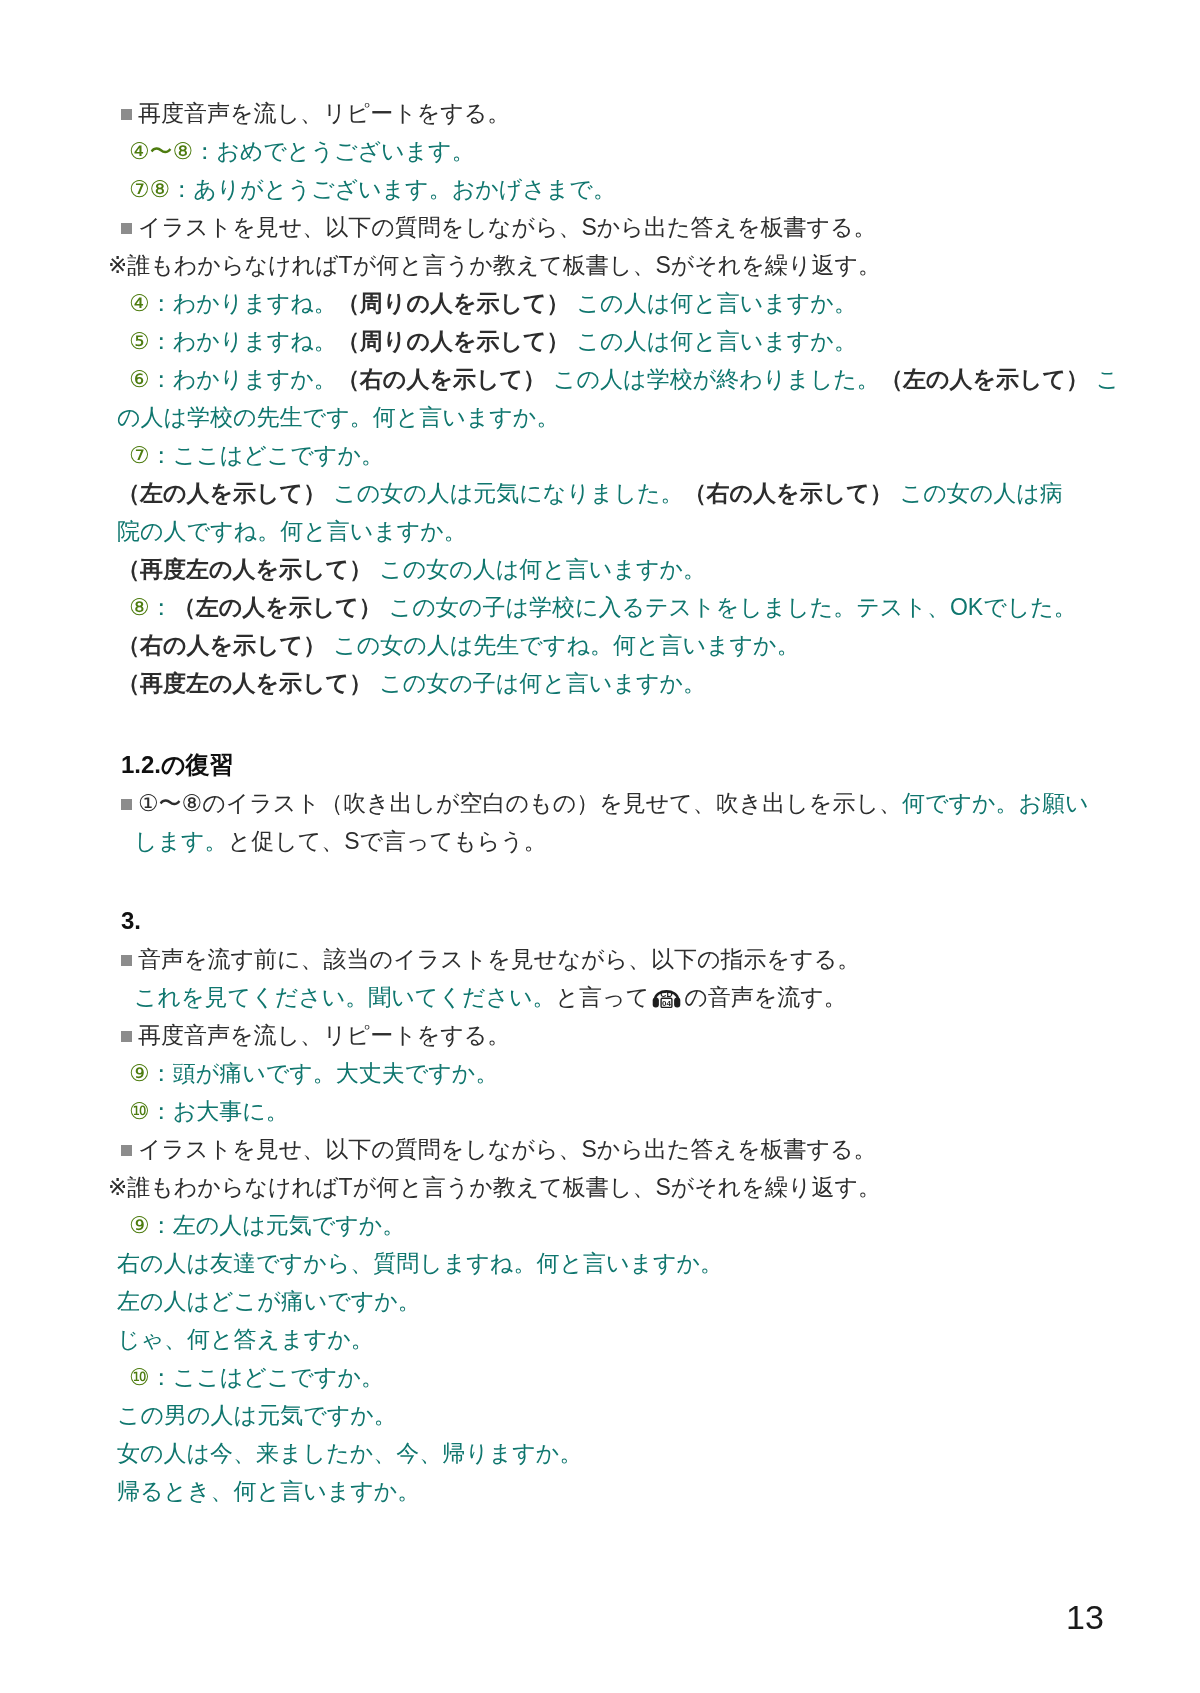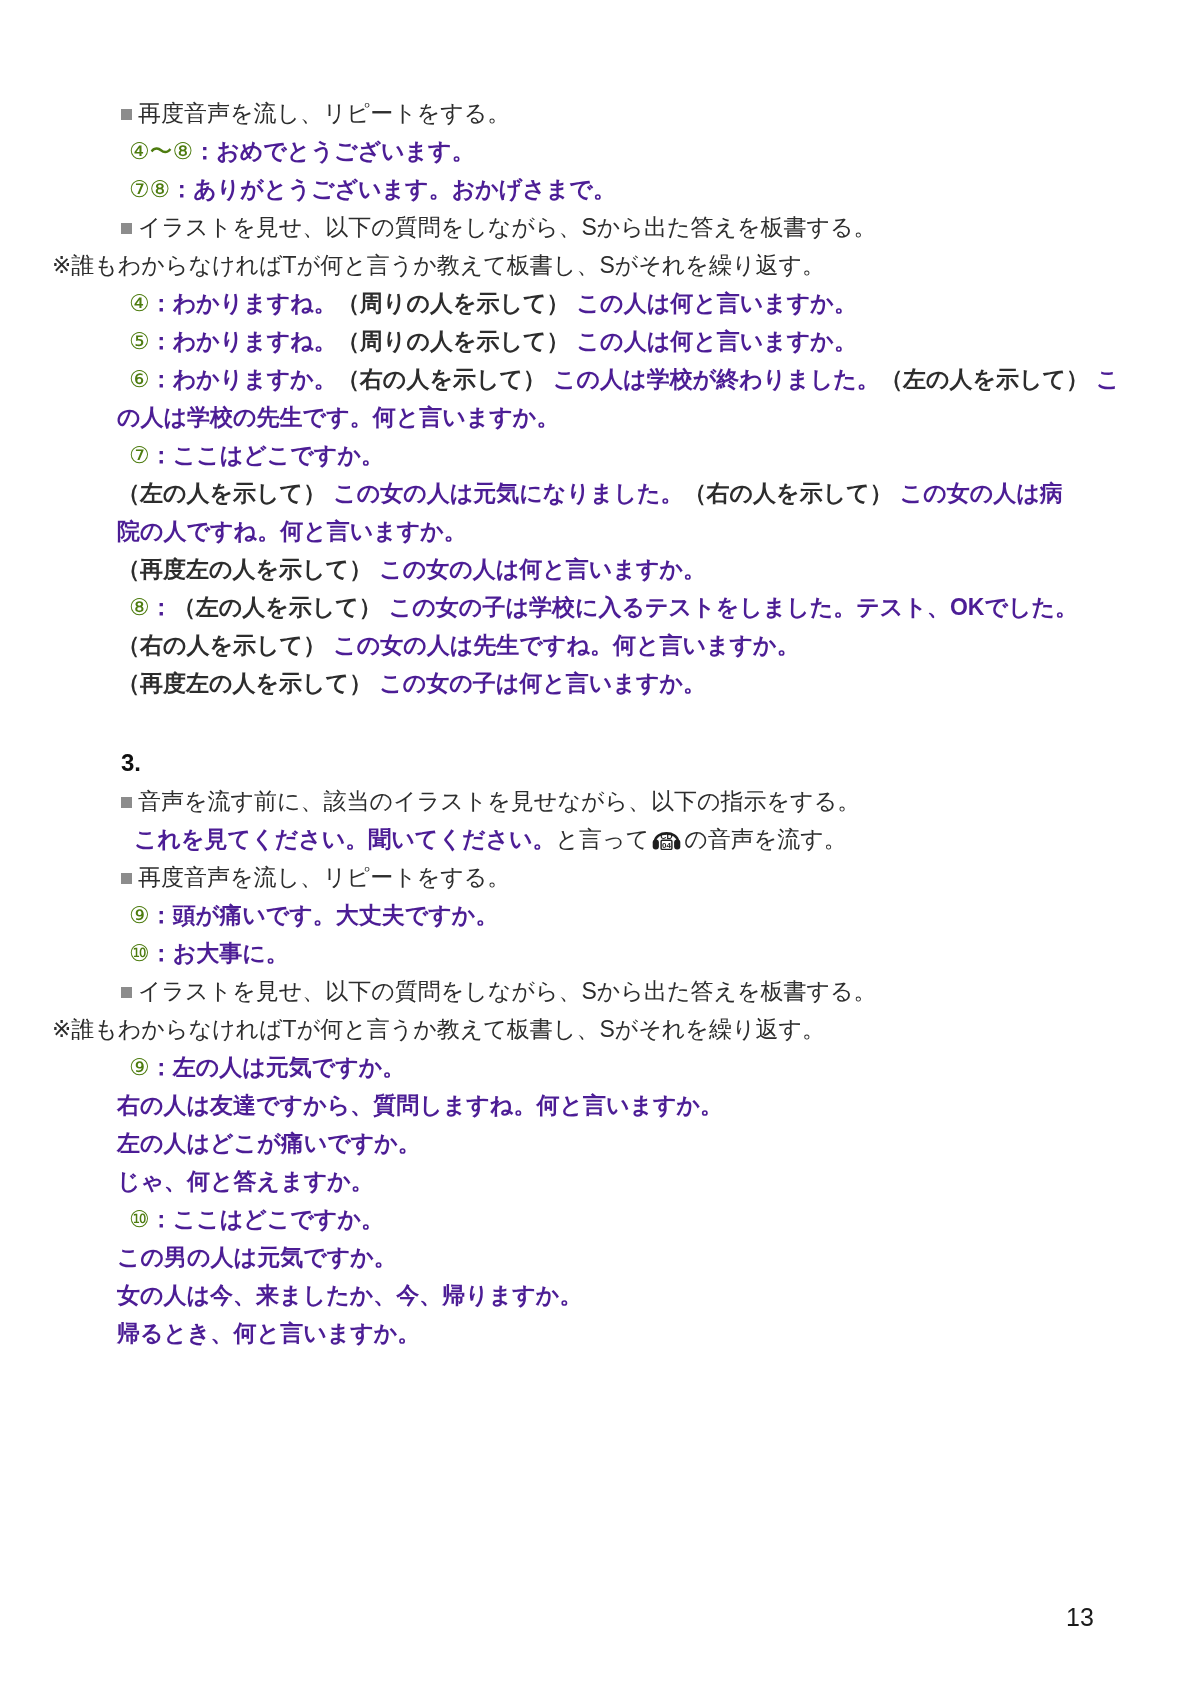--- a/index.html
+++ b/index.html
@@ -36,51 +36,51 @@
   }
   .line.heading {
     padding-left: 121px;
     font-weight: 700;
     font-size: 24px;
     color: #101010;
   }
   .line.bullet { padding-left: 121px; }
   .line.body   { padding-left: 134px; }
   .line.sub    { padding-left: 129px; }
-  .line.note   { padding-left: 52px; }
+  .line.note   { padding-left: 108px; }
   .line.cont   { padding-left: 117px; }
 
   .bullet-sq {
     display: inline-block;
     width: 11px;
     height: 11px;
     background: #8c8c8c;
     margin-right: 6px;
     vertical-align: 1px;
   }
   .item-num {
     font-weight: 400;
     color: #4d7c0f;
   }
   .seg.reg  { font-weight: 400; color: #2d2d2d; }
-  .seg.bold { font-weight: 700; color: #4c1d95; }
+  .seg.bold { font-weight: 400; color: #0f766e; }
   .seg.gap  { margin-right: 7px; font-weight: bold; }
 
   .cd-icon {
     display: inline-block;
     width: 31px;
     height: 30px;
     vertical-align: -7px;
     margin: 0 2px;
   }
   .page-num {
     position: absolute;
     left: 1066px;
     top: 1602px;
-    font-size: 25px;
+    font-size: 34px;
     line-height: 30px;
     color: #1a1a1a;
   }
 </style>
 </head>
 <body>
 
 <main class="page" data-name="page">
   <div class="content" id="doc-content" data-name="document-content">
       <section class="doc-section" data-name="section-audio-repeat">
@@ -93,20 +93,25 @@
         <div class="line sub" data-name="item-line"><span class="item-num" data-name="item-number-badge">⑤</span><span class="seg bold" data-name="script-text">：わかりますね。</span><span class="seg reg gap" data-name="instruction-text">（周りの人を示して）</span><span class="seg bold" data-name="script-text">この人は何と言いますか。</span></div>
         <div class="line sub" data-name="item-line"><span class="item-num" data-name="item-number-badge">⑥</span><span class="seg bold" data-name="script-text">：わかりますか。</span><span class="seg reg gap" data-name="instruction-text">（右の人を示して）</span><span class="seg bold" data-name="script-text">この人は学校が終わりました。</span><span class="seg reg gap" data-name="instruction-text">（左の人を示して）</span><span class="seg bold" data-name="script-text">こ</span></div>
         <div class="line cont" data-name="continuation-line"><span class="seg bold" data-name="script-text">の人は学校の先生です。何と言いますか。</span></div>
         <div class="line sub" data-name="item-line"><span class="item-num" data-name="item-number-badge">⑦</span><span class="seg bold" data-name="script-text">：ここはどこですか。</span></div>
         <div class="line cont" data-name="continuation-line"><span class="seg reg gap" data-name="instruction-text">（左の人を示して）</span><span class="seg bold" data-name="script-text">この女の人は元気になりました。</span><span class="seg reg gap" data-name="instruction-text">（右の人を示して）</span><span class="seg bold" data-name="script-text">この女の人は病</span></div>
         <div class="line cont" data-name="continuation-line"><span class="seg bold" data-name="script-text">院の人ですね。何と言いますか。</span></div>
         <div class="line cont" data-name="continuation-line"><span class="seg reg gap" data-name="instruction-text">（再度左の人を示して）</span><span class="seg bold" data-name="script-text">この女の人は何と言いますか。</span></div>
         <div class="line sub" data-name="item-line"><span class="item-num" data-name="item-number-badge">⑧</span><span class="seg bold" data-name="script-text">：</span><span class="seg reg gap" data-name="instruction-text">（左の人を示して）</span><span class="seg bold" data-name="script-text">この女の子は学校に入るテストをしました。テスト、OKでした。</span></div>
         <div class="line cont" data-name="continuation-line"><span class="seg reg gap" data-name="instruction-text">（右の人を示して）</span><span class="seg bold" data-name="script-text">この女の人は先生ですね。何と言いますか。</span></div>
         <div class="line cont" data-name="continuation-line"><span class="seg reg gap" data-name="instruction-text">（再度左の人を示して）</span><span class="seg bold" data-name="script-text">この女の子は何と言いますか。</span></div>
+      </section>
+      <section class="doc-section" data-name="section-review-1-2">
+        <div class="line heading" data-name="section-heading">1.2.の復習</div>
+        <div class="line bullet" data-name="bullet-line"><span class="bullet-sq" data-name="bullet-square-icon"></span><span class="seg reg" data-name="instruction-text">①〜⑧のイラスト（吹き出しが空白のもの）を見せて、吹き出しを示し、</span><span class="seg bold" data-name="script-text">何ですか。お願い</span></div>
+        <div class="line body" data-name="body-line"><span class="seg bold" data-name="script-text">します。</span><span class="seg reg" data-name="instruction-text">と促して、Sで言ってもらう。</span></div>
       </section>
       <section class="doc-section" data-name="section-3">
         <div class="line heading" data-name="section-heading">3.</div>
         <div class="line bullet" data-name="bullet-line"><span class="bullet-sq" data-name="bullet-square-icon"></span><span class="seg reg" data-name="instruction-text">音声を流す前に、該当のイラストを見せながら、以下の指示をする。</span></div>
         <div class="line body" data-name="body-line"><span class="seg bold" data-name="script-text">これを見てください。聞いてください。</span><span class="seg reg" data-name="instruction-text">と言って</span><span class="cd-icon" data-name="cd-audio-icon"><svg width="31" height="30" viewBox="0 0 30 30" xmlns="http://www.w3.org/2000/svg">
               <path d="M3.5 18 C3.5 6.5, 26.5 6.5, 26.5 18" fill="none" stroke="#1e1e1e" stroke-width="2.6"></path>
               <rect x="1.2" y="15.6" width="6.2" height="10" rx="3" fill="#1e1e1e"></rect>
               <rect x="22.6" y="15.6" width="6.2" height="10" rx="3" fill="#1e1e1e"></rect>
               <text class="t-top" x="15" y="14.5" text-anchor="middle" font-size="8.5" font-weight="bold" fill="#1e1e1e">CD</text>
               <rect x="9.6" y="16.2" width="10.8" height="9.2" rx="1.2" fill="none" stroke="#1e1e1e" stroke-width="1.4"></rect>

